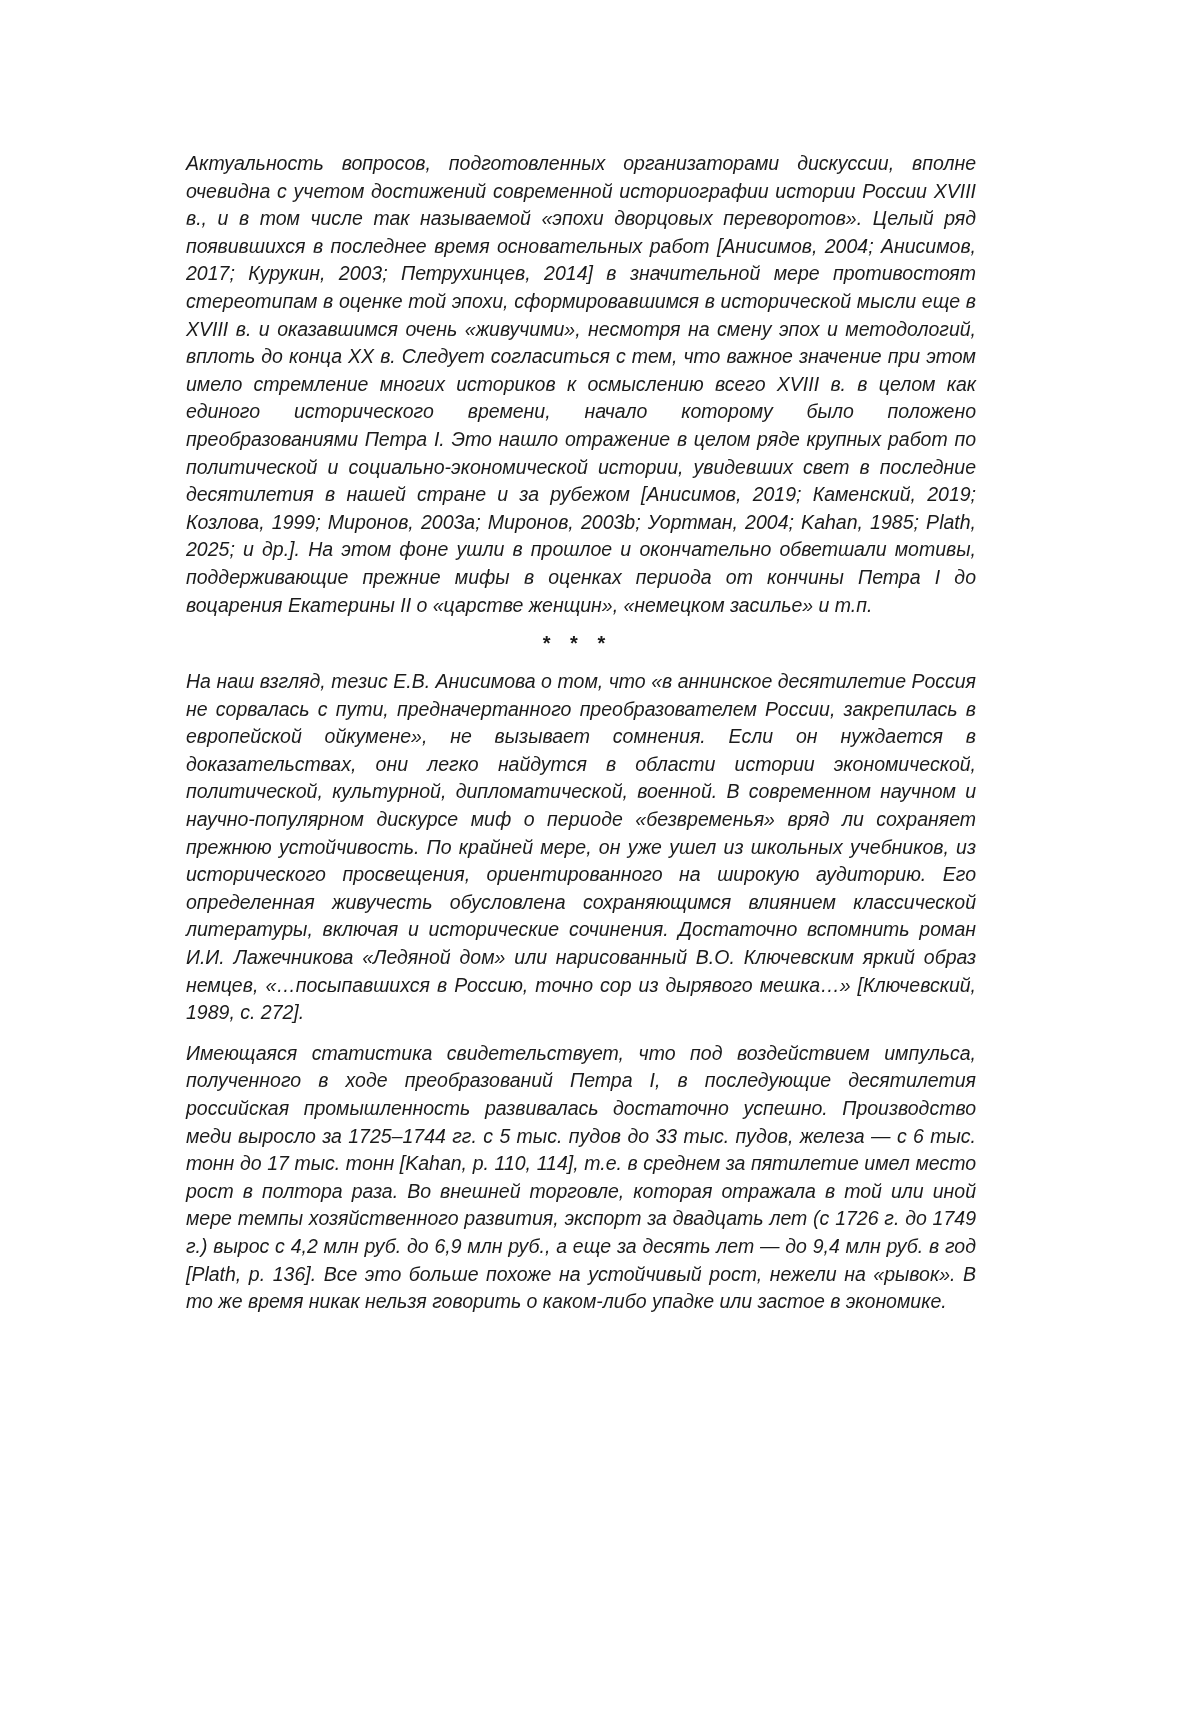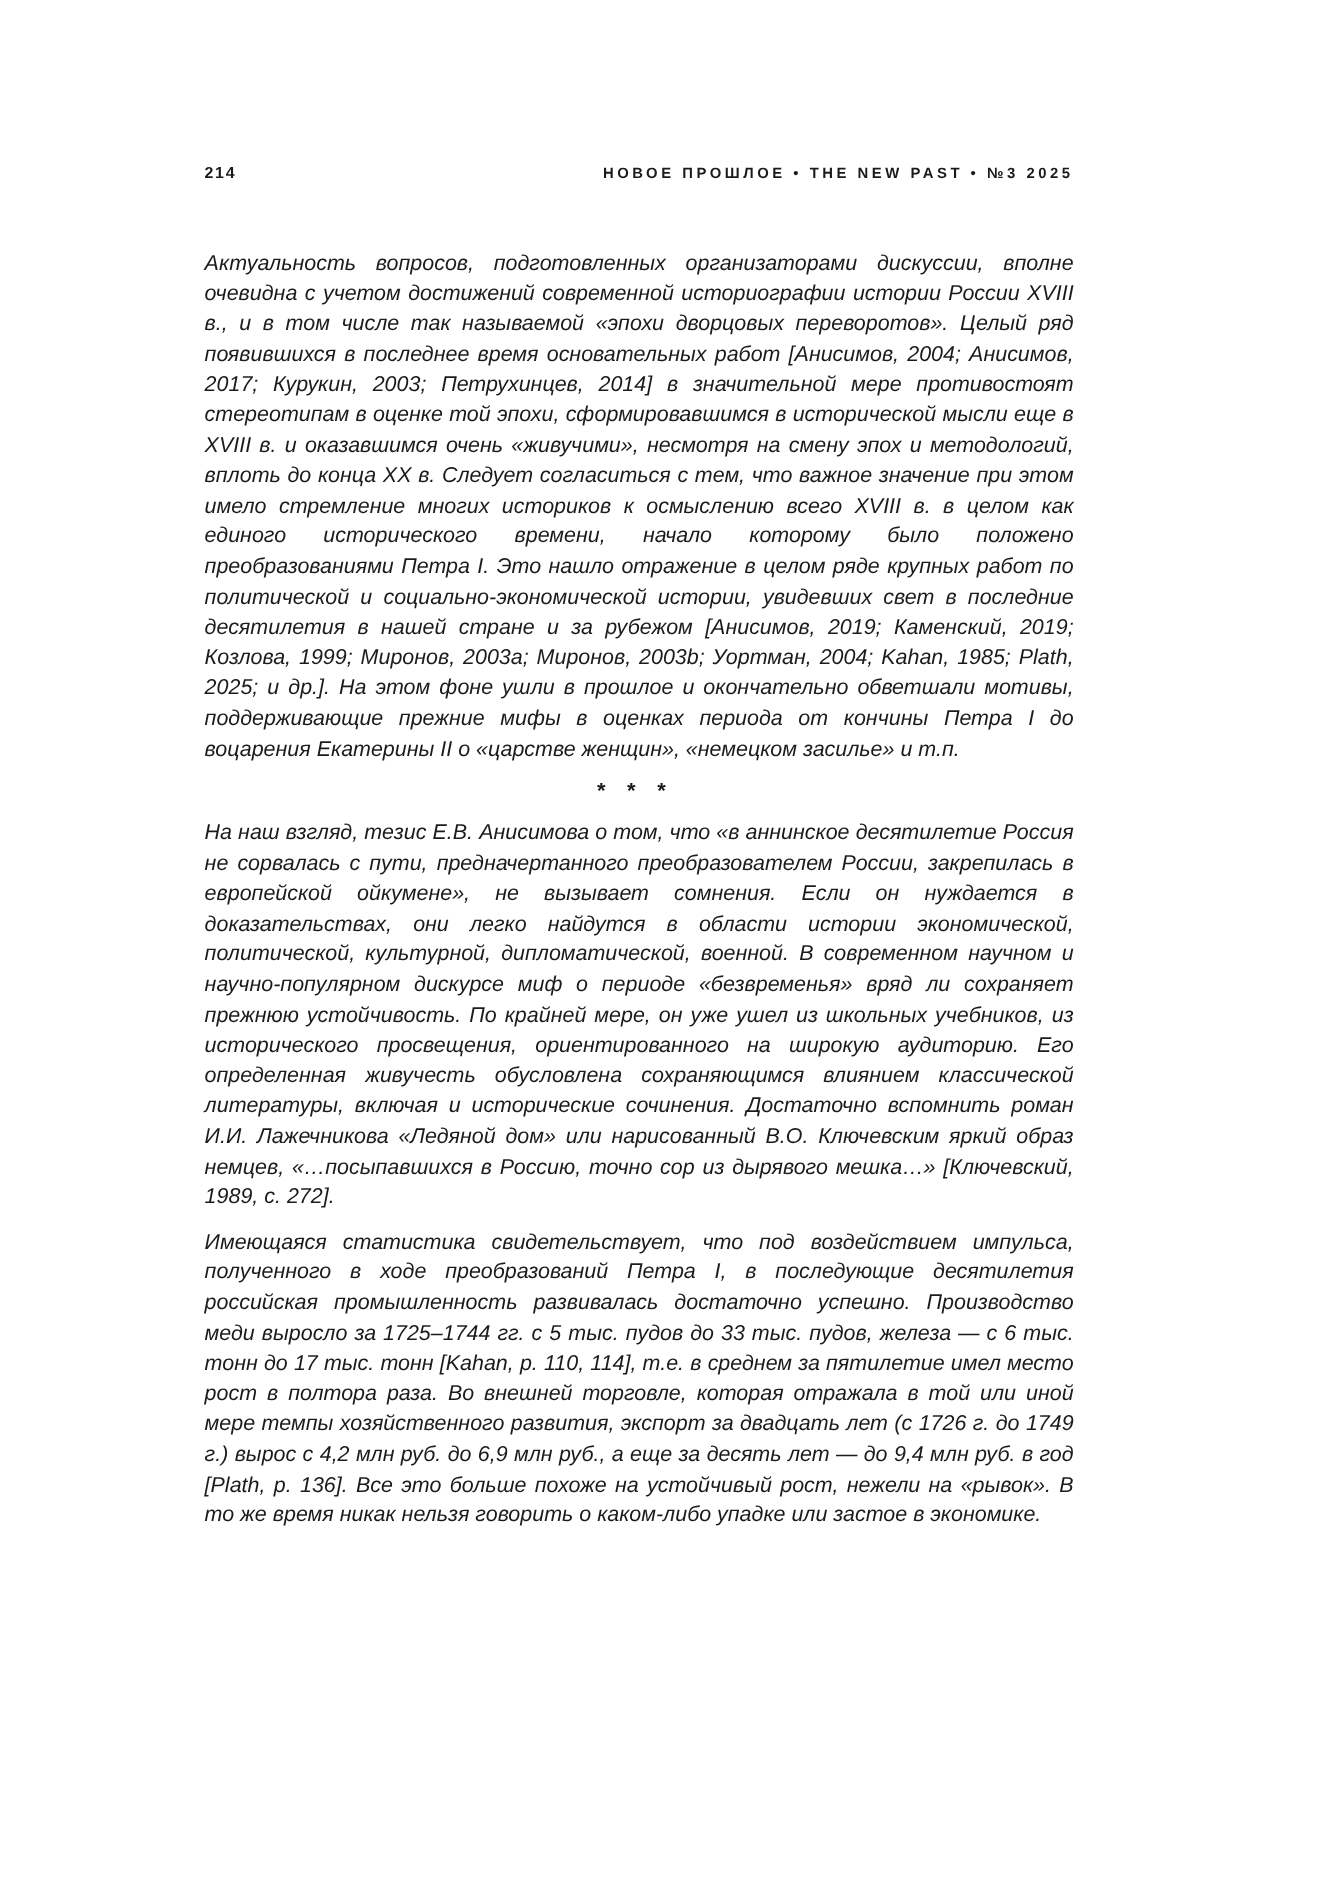--- a/index.html
+++ b/index.html
@@ -55,24 +55,20 @@
     margin: 6px 0 13px 0;
     padding-right: 7px; 
   }
 </style>
 </head>
 <body>
 
 <div class="page">
   <div class="content">
 
-    <div class="running-head">
-      <span class="page-number">214</span>
-      <span class="running-title">НОВОЕ ПРОШЛОЕ • THE NEW PAST • №3 2025</span>
-    </div>
 
     <p class="body-par">Актуальность вопросов, подготовленных организаторами дискуссии, вполне очевидна с учетом достижений современной историографии истории России XVIII в., и в том числе так называемой «эпохи дворцовых переворотов». Целый ряд появившихся в последнее время основательных работ [Анисимов, 2004; Анисимов, 2017; Курукин, 2003; Петрухинцев, 2014] в значительной мере противостоят стереотипам в оценке той эпохи, сформировавшимся в исторической мысли еще в XVIII в. и оказавшимся очень «живучими», несмотря на смену эпох и методологий, вплоть до конца XX в. Следует согласиться с тем, что важное значение при этом имело стремление многих историков к осмыслению всего XVIII в. в целом как единого исторического времени, начало которому было положено преобразованиями Петра I. Это нашло отражение в целом ряде крупных работ по политической и социально-экономической истории, увидевших свет в последние десятилетия в нашей стране и за рубежом [Анисимов, 2019; Каменский, 2019; Козлова, 1999; Миронов, 2003a; Миронов, 2003b; Уортман, 2004; Kahan, 1985; Plath, 2025; и др.]. На этом фоне ушли в прошлое и окончательно обветшали мотивы, поддерживающие прежние мифы в оценках периода от кончины Петра I до воцарения Екатерины II о «царстве женщин», «немецком засилье» и т.п.</p>
 
     <div class="section-separator">* * *</div>
 
     <p class="body-par">На наш взгляд, тезис Е.В. Анисимова о том, что «в аннинское десятилетие Россия не сорвалась с пути, предначертанного преобразователем России, закрепилась в европейской ойкумене», не вызывает сомнения. Если он нуждается в доказательствах, они легко найдутся в области истории экономической, политической, культурной, дипломатической, военной. В современном научном и научно-популярном дискурсе миф о периоде «безвременья» вряд ли сохраняет прежнюю устойчивость. По крайней мере, он уже ушел из школьных учебников, из исторического просвещения, ориентированного на широкую аудиторию. Его определенная живучесть обусловлена сохраняющимся влиянием классической литературы, включая и исторические сочинения. Достаточно вспомнить роман И.И. Лажечникова «Ледяной дом» или нарисованный В.О. Ключевским яркий образ немцев, «…посыпавшихся в Россию, точно сор из дырявого мешка…» [Ключевский, 1989, с. 272].</p>
 
     <p class="body-par">Имеющаяся статистика свидетельствует, что под воздействием импульса, полученного в ходе преобразований Петра I, в последующие десятилетия российская промышленность развивалась достаточно успешно. Производство меди выросло за 1725–1744 гг. с 5 тыс. пудов до 33 тыс. пудов, железа — с 6 тыс. тонн до 17 тыс. тонн [Kahan, p. 110, 114], т.е. в среднем за пятилетие имел место рост в полтора раза. Во внешней торговле, которая отражала в той или иной мере темпы хозяйственного развития, экспорт за двадцать лет (с 1726 г. до 1749 г.) вырос с 4,2 млн руб. до 6,9 млн руб., а еще за десять лет — до 9,4 млн руб. в год [Plath, p. 136]. Все это больше похоже на устойчивый рост, нежели на «рывок». В то же время никак нельзя говорить о каком-либо упадке или застое в экономике.</p>
 
 

